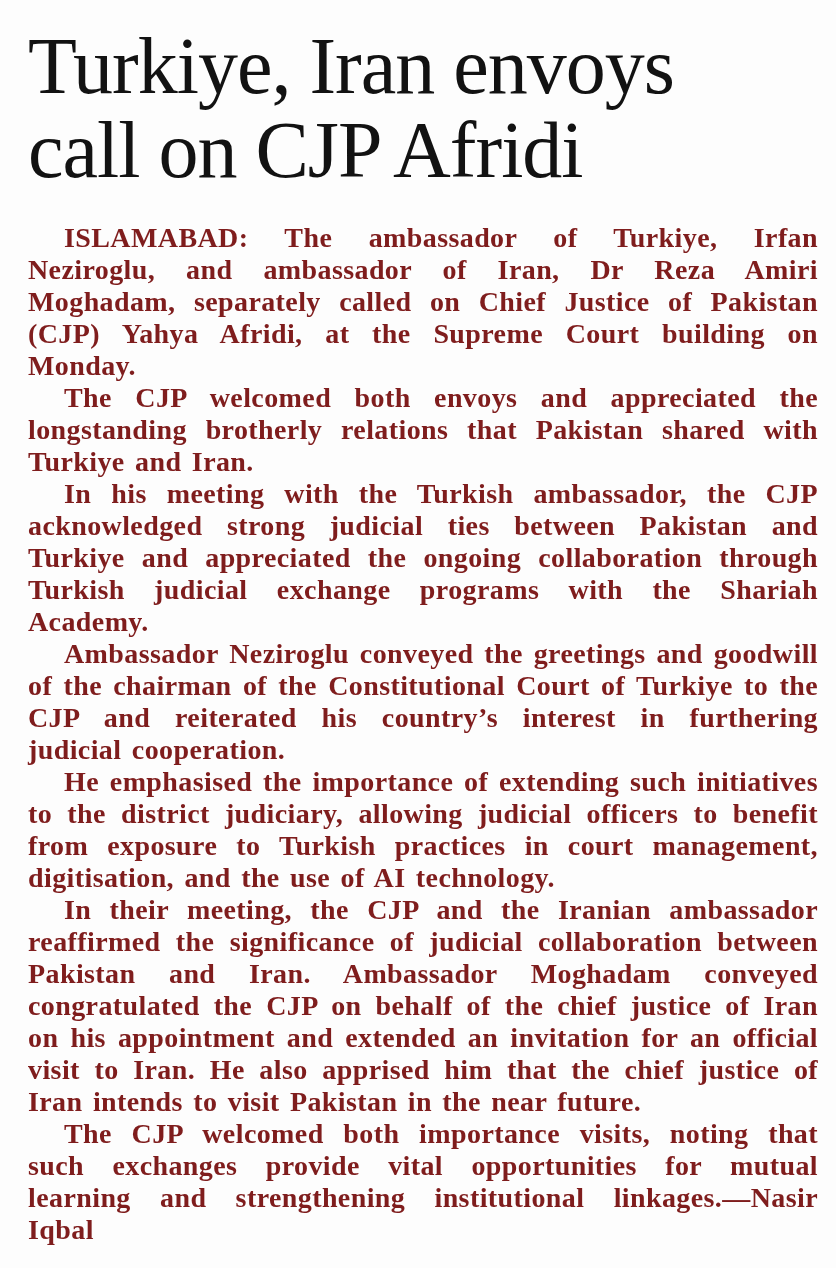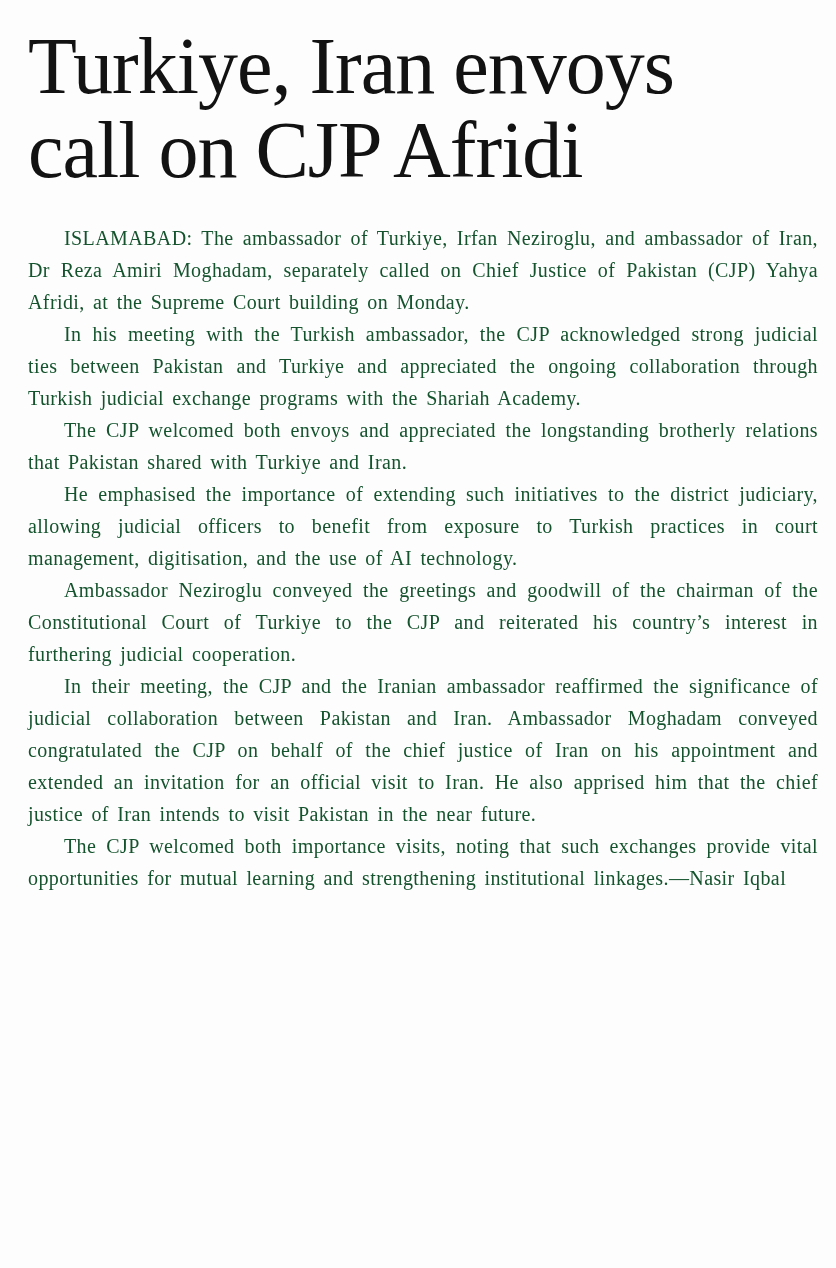--- a/index.html
+++ b/index.html
@@ -25,38 +25,39 @@
     font-family: "Liberation Serif", "DejaVu Serif", serif;
     font-weight: 400;
     font-size: 80px;
     line-height: 84px;
     letter-spacing: -1px;
     color: #121212;
     margin: 14px 0 30px 0;
     max-width: 760px;
   }
   .article-body p {
-    font-size: 20px;
+    font-size: 28px;
     line-height: 32px;
     margin: 0;
     text-align: justify;
     text-indent: 36px;
     letter-spacing: 0.4px;
     word-spacing: 3px;
-    color: #14532d;
+    color: #7f1d1d;
+    font-weight: bold;
   }
 </style>
 </head>
 <body>
 
 <div class="clipping">
   <h1 class="headline">Turkiye, Iran envoys call on CJP Afridi</h1>
 
   <div class="article-body">
     <p>ISLAMABAD: The ambassador of Turkiye, Irfan Neziroglu, and ambassador of Iran, Dr Reza Amiri Moghadam, separately called on Chief Justice of Pakistan (CJP) Yahya Afridi, at the Supreme Court building on Monday.</p>
+    <p>The CJP welcomed both envoys and appreciated the longstanding brotherly relations that Pakistan shared with Turkiye and Iran.</p>
     <p>In his meeting with the Turkish ambassador, the CJP acknowledged strong judicial ties between Pakistan and Turkiye and appreciated the ongoing collaboration through Turkish judicial exchange programs with the Shariah Academy.</p>
-    <p>The CJP welcomed both envoys and appreciated the longstanding brotherly relations that Pakistan shared with Turkiye and Iran.</p>
+    <p>Ambassador Neziroglu conveyed the greetings and goodwill of the chairman of the Constitutional Court of Turkiye to the CJP and reiterated his country’s interest in furthering judicial cooperation.</p>
     <p>He emphasised the importance of extending such initiatives to the district judiciary, allowing judicial officers to benefit from exposure to Turkish practices in court management, digitisation, and the use of AI technology.</p>
-    <p>Ambassador Neziroglu conveyed the greetings and goodwill of the chairman of the Constitutional Court of Turkiye to the CJP and reiterated his country’s interest in furthering judicial cooperation.</p>
     <p>In their meeting, the CJP and the Iranian ambassador reaffirmed the significance of judicial collaboration between Pakistan and Iran. Ambassador Moghadam conveyed congratulated the CJP on behalf of the chief justice of Iran on his appointment and extended an invitation for an official visit to Iran. He also apprised him that the chief justice of Iran intends to visit Pakistan in the near future.</p>
     <p>The CJP welcomed both importance visits, noting that such exchanges provide vital opportunities for mutual learning and strengthening institutional linkages.—Nasir Iqbal</p>
   </div>
 </div>
 
 </body></html>

